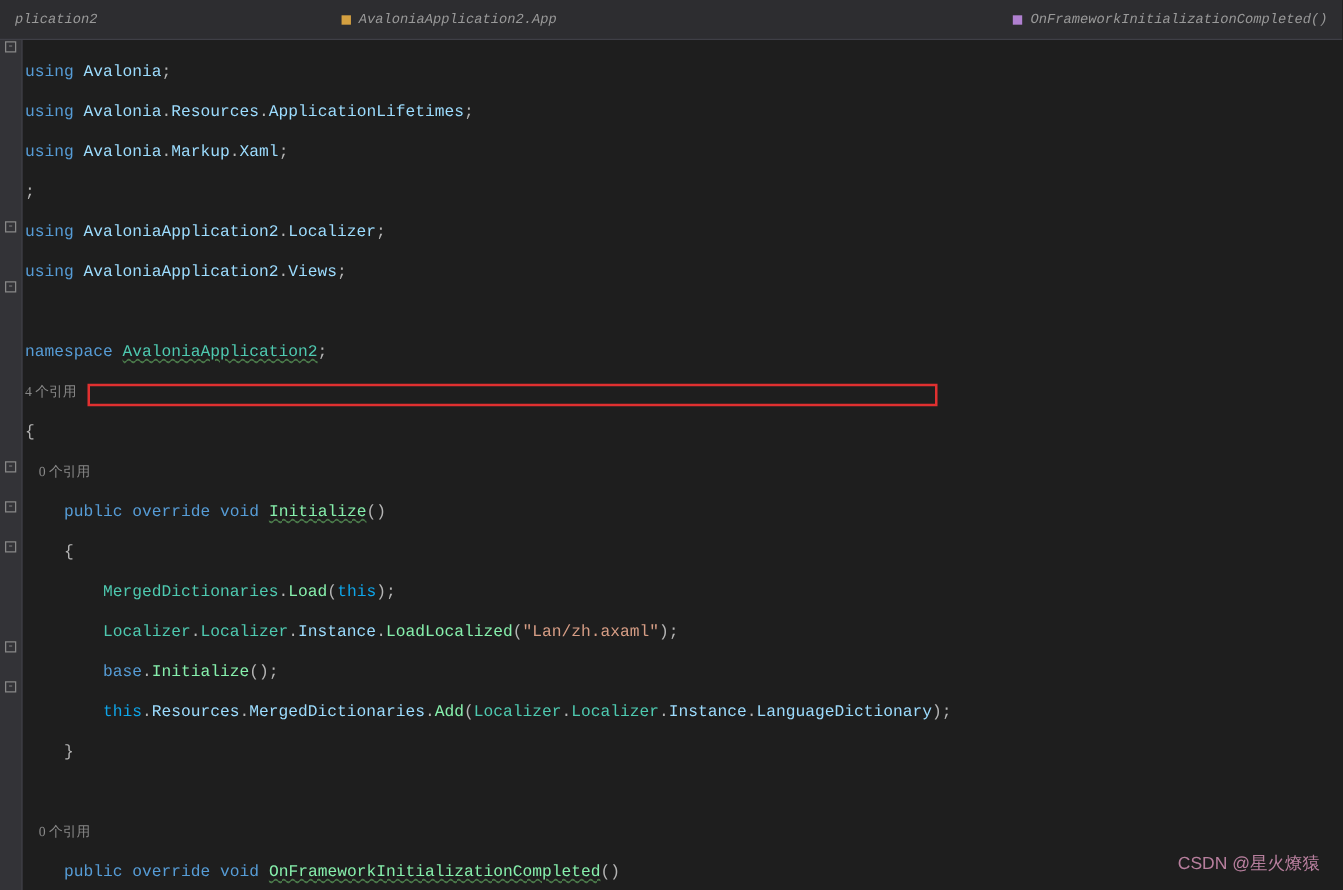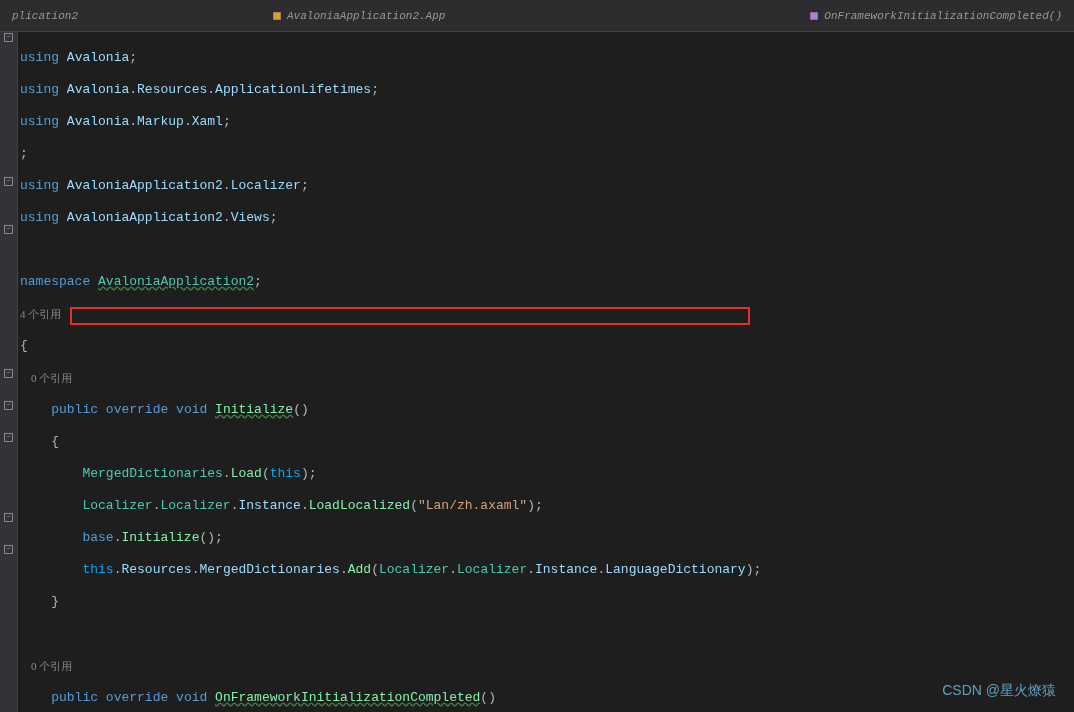--- a/index.html
+++ b/index.html
@@ -54,21 +54,21 @@
 .this { color: #0ea5e9; text-align: right; }
 .highlight-box {
   position: absolute;
   border: 2px solid #e03030;
   pointer-events: none;
 }
 .watermark {
   position: absolute;
   bottom: 12px;
   right: 18px;
-  color: #7dd3fc;
+  color: #f9a8d4;
   font-size: 14px;
   font-family: sans-serif;
   opacity: 0.7;
 }
 .gutter-line { height: 16px; text-align: center; font-size: 9px; color: #888; position: relative; }
 .minus { display: inline-block; width: 9px; height: 9px; border: 1px solid #888; line-height: 7px; }
 </style>
 </head>
 <body>
 

